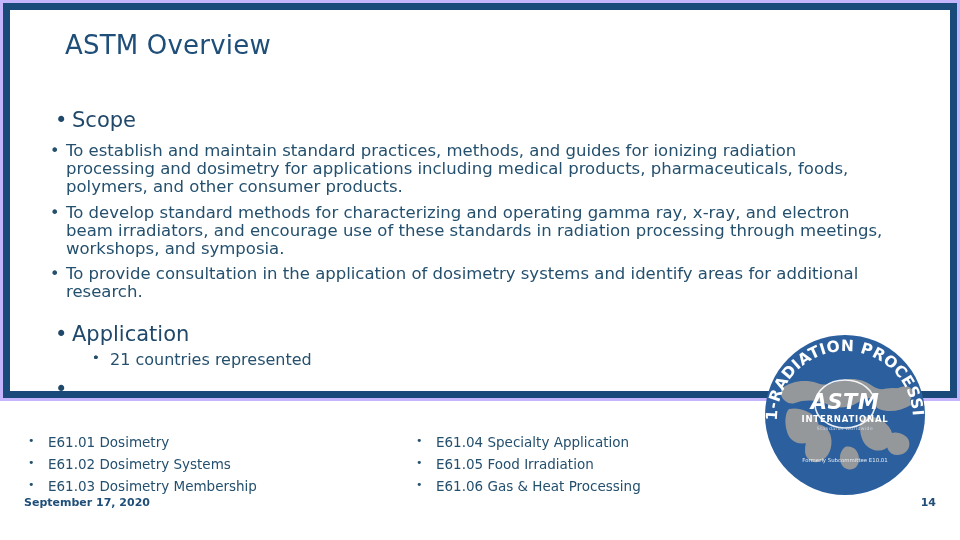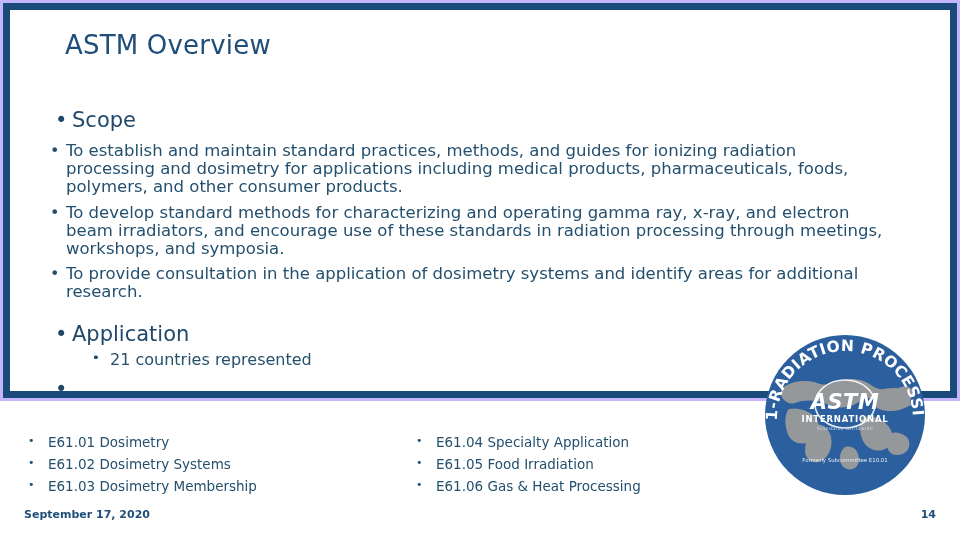--- a/index.html
+++ b/index.html
@@ -160,21 +160,21 @@
     height: 172px;
     margin-left: 8px;
   }
   .logo svg { display: block; }
 
   
   .footer {
     position: absolute;
     left: 0;
     right: 0;
-    bottom: 8px;
+    bottom: 20px;
     height: 22px;
     font-size: 11px;
     font-weight: bold;
     color: #1f4e79;
   }
   .footer .f-left  { position: absolute; left: 14px;  top: 4px; }
   .footer .f-mid   { position: absolute; left: 386px; top: 4px; }
   .footer .f-right { position: absolute; right: 14px; top: 4px; }
 </style>
 </head>

